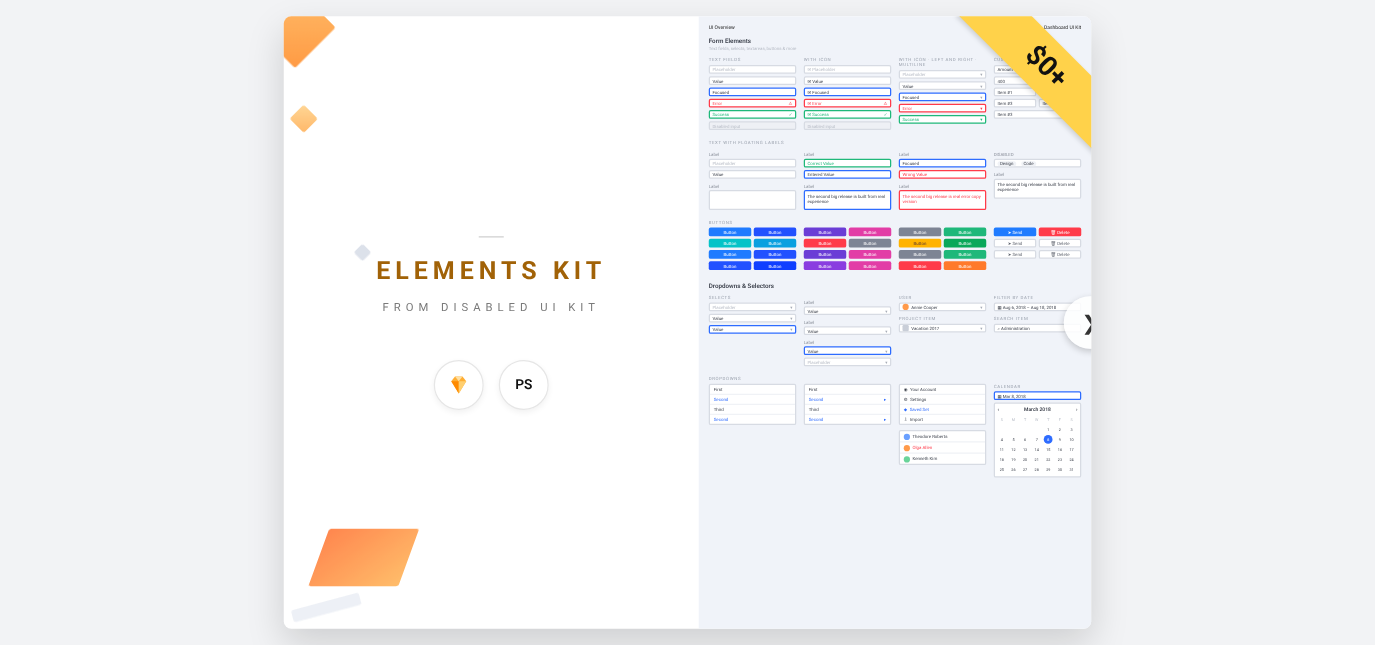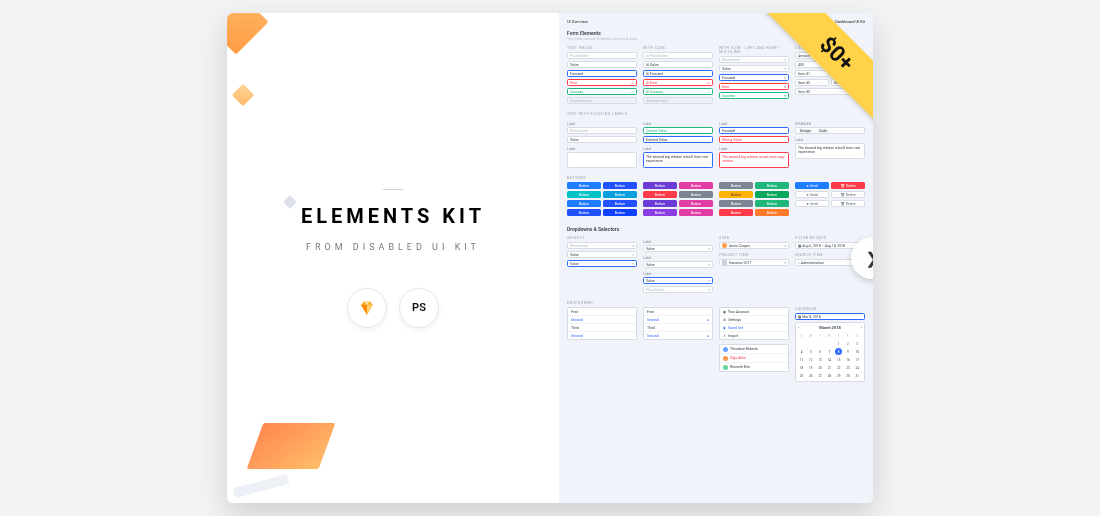--- a/index.html
+++ b/index.html
@@ -80,21 +80,21 @@
     align-items: center;
     justify-content: center;
     gap: 14px;
     padding: 0 24px;
   }
   .rule { width: 20px; height: 1px; background: #cfcfcf; }
   .hero h1 {
     font-size: 20px;
     letter-spacing: 4px;
     font-weight: 700;
-    color: #000000;
+    color: #a16207;
   }
   .hero h2 {
     font-size: 9px;
     letter-spacing: 4px;
     font-weight: 400;
     color: #7a7a7a;
     text-align: center;
   }
   .badges { display: flex; gap: 12px; margin-top: 22px; justify-content: space-between; }
   .badge {

